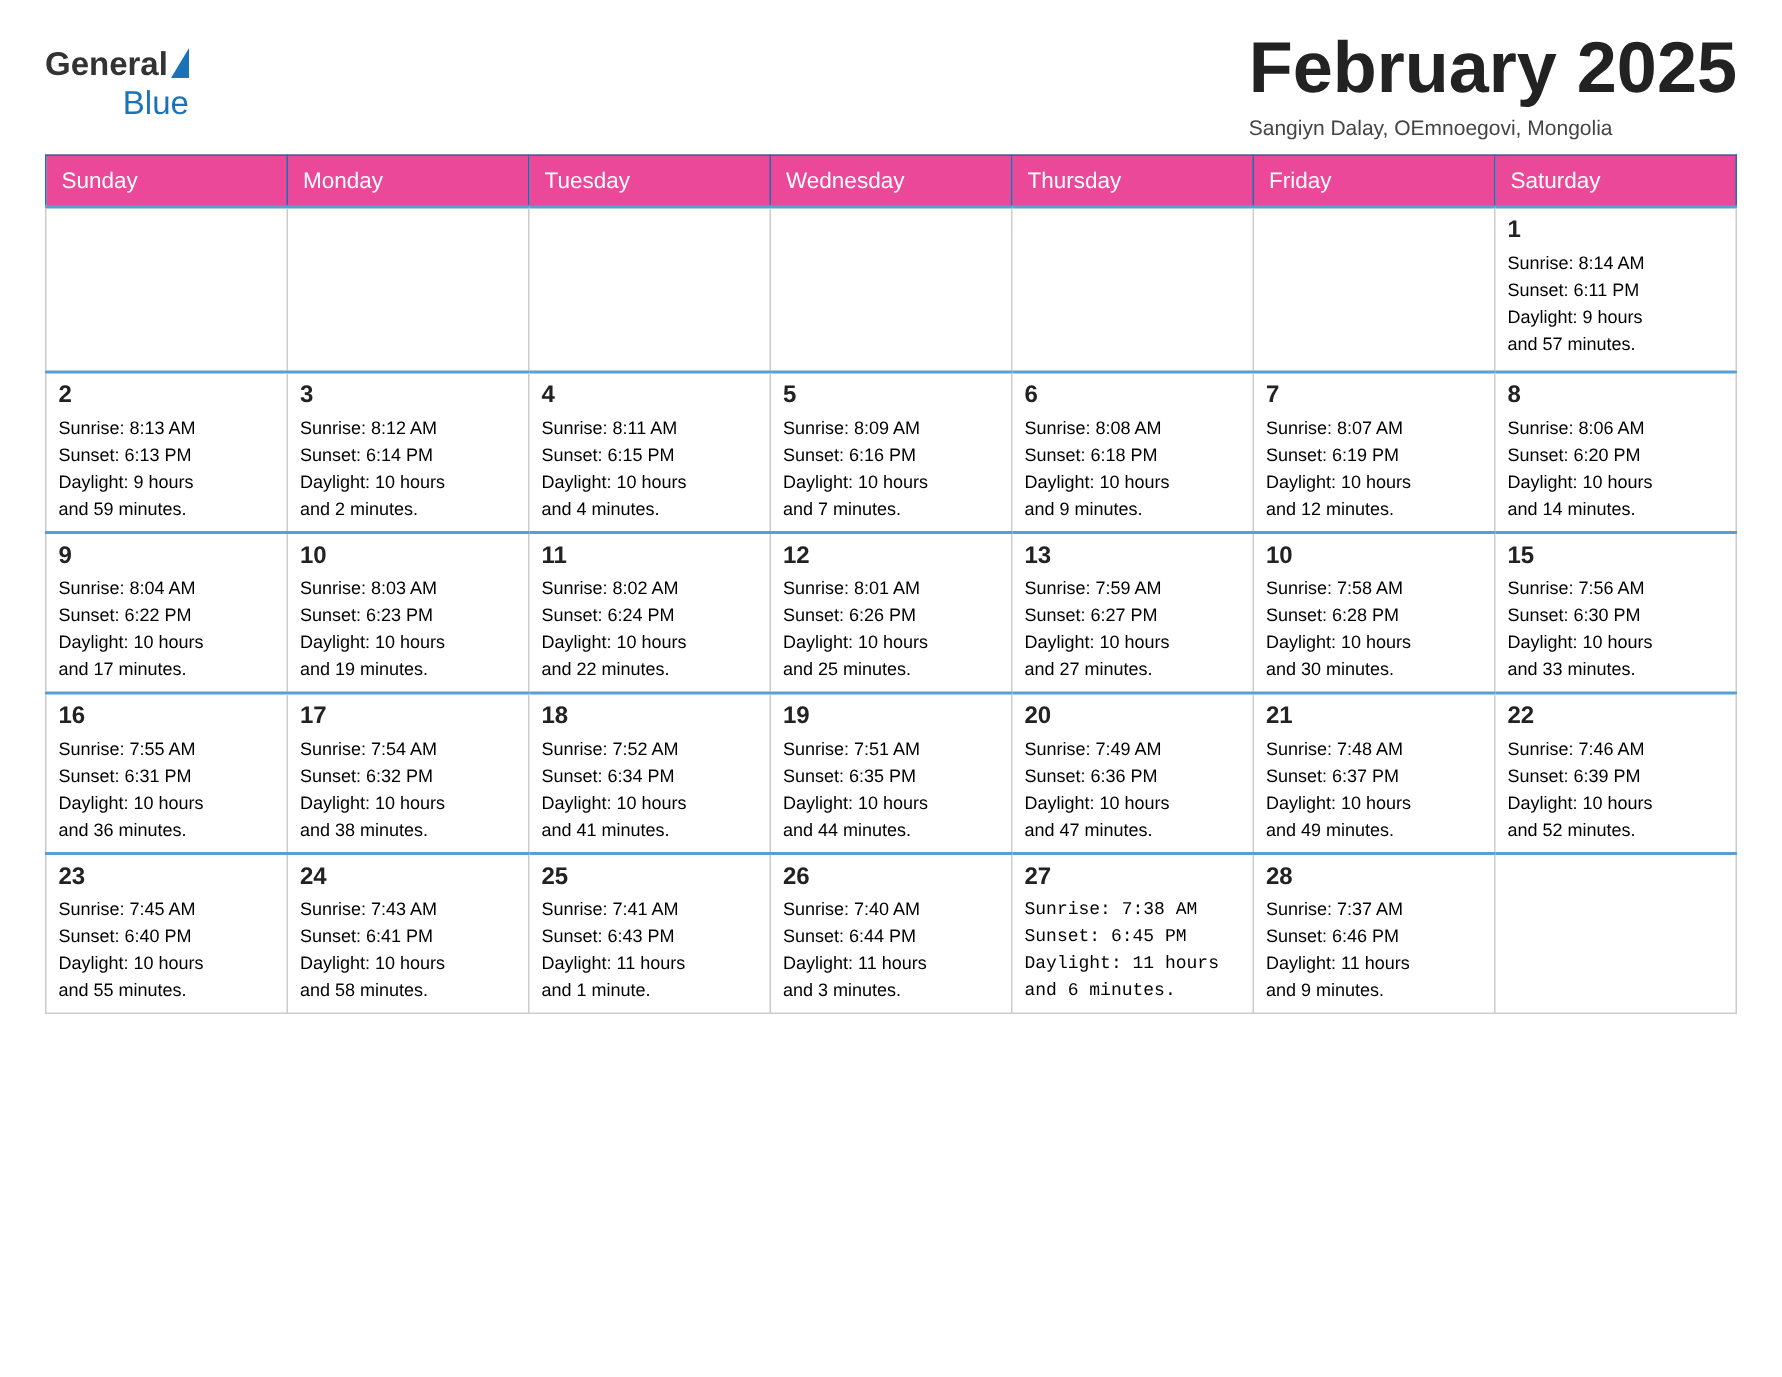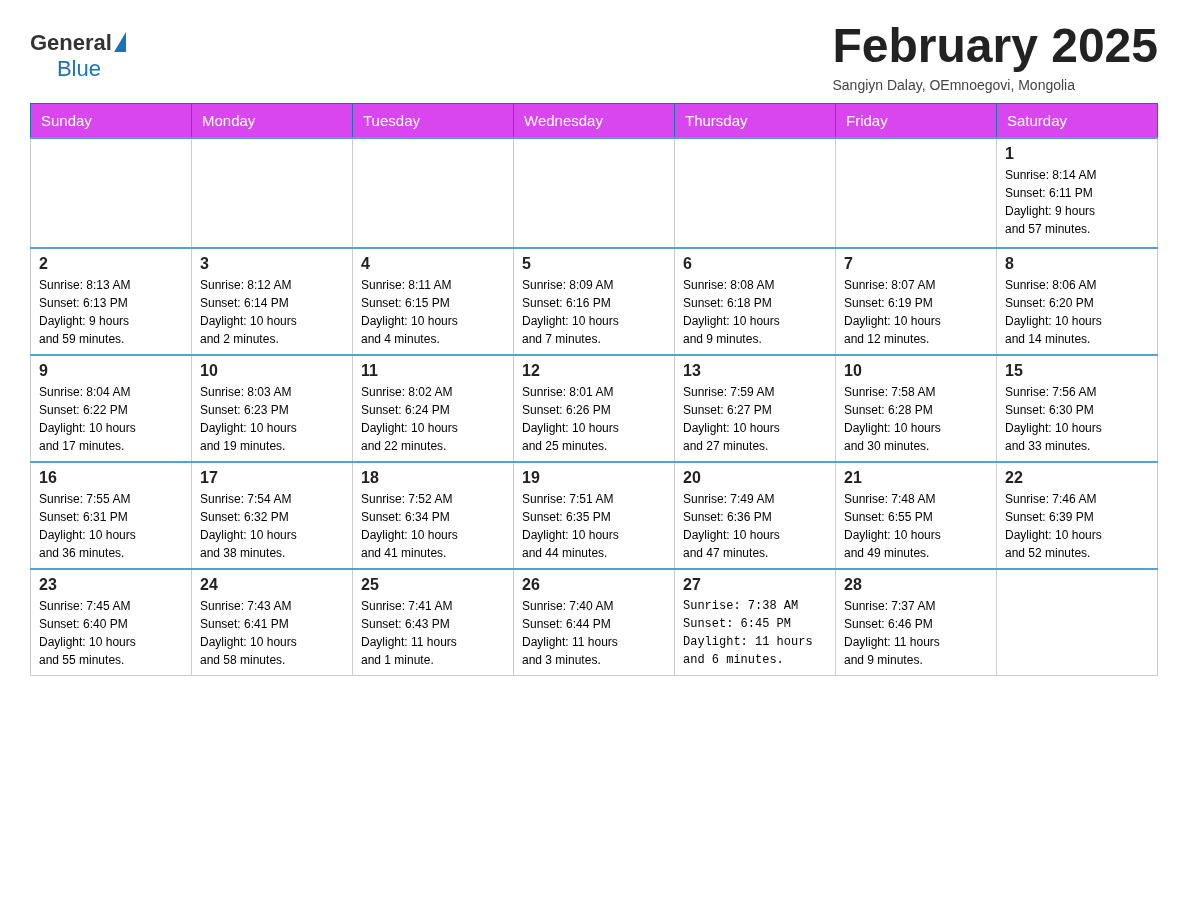--- a/index.html
+++ b/index.html
@@ -12,21 +12,21 @@
     }
     .header {
       display: flex;
       justify-content: space-between;
       align-items: flex-start;
       margin-bottom: 8px;
     }
     .logo {
       display: flex;
       flex-direction: column;
-      align-items: center;
+      align-items: flex-end;
       margin-top: 10px;
     }
     .logo-top {
       display: flex;
       align-items: center;
     }
     .logo-text-general {
       font-size: 22px;
       font-weight: bold;
       color: #333;
@@ -59,21 +59,21 @@
       font-size: 14px;
       color: #444;
       margin-top: 4px;
     }
     .calendar {
       width: 100%;
       border-collapse: collapse;
       margin-top: 10px;
     }
     .calendar th {
-      background-color: #d946ef;
+      background-color: #ec4899;
       color: #fff;
       padding: 8px 10px;
       text-align: left;
       font-size: 15px;
       font-weight: normal;
       border: 1px solid #1a6fac;
     }
     .calendar td {
       vertical-align: top;
       border: 1px solid #ccc;
@@ -285,21 +285,21 @@
         <td>
           <span class="day-number">20</span>
           <div class="day-info" style="white-space: pre-line;">Sunrise: 7:49 AM
 Sunset: 6:36 PM
 Daylight: 10 hours
 and 47 minutes.</div>
         </td>
         <td>
           <span class="day-number">21</span>
           <div class="day-info" style="white-space: pre-line;">Sunrise: 7:48 AM
-Sunset: 6:55 PM
+Sunset: 6:37 PM
 Daylight: 10 hours
 and 49 minutes.</div>
         </td>
         <td>
           <span class="day-number">22</span>
           <div class="day-info" style="white-space: pre-line;">Sunrise: 7:46 AM
 Sunset: 6:39 PM
 Daylight: 10 hours
 and 52 minutes.</div>
         </td>

